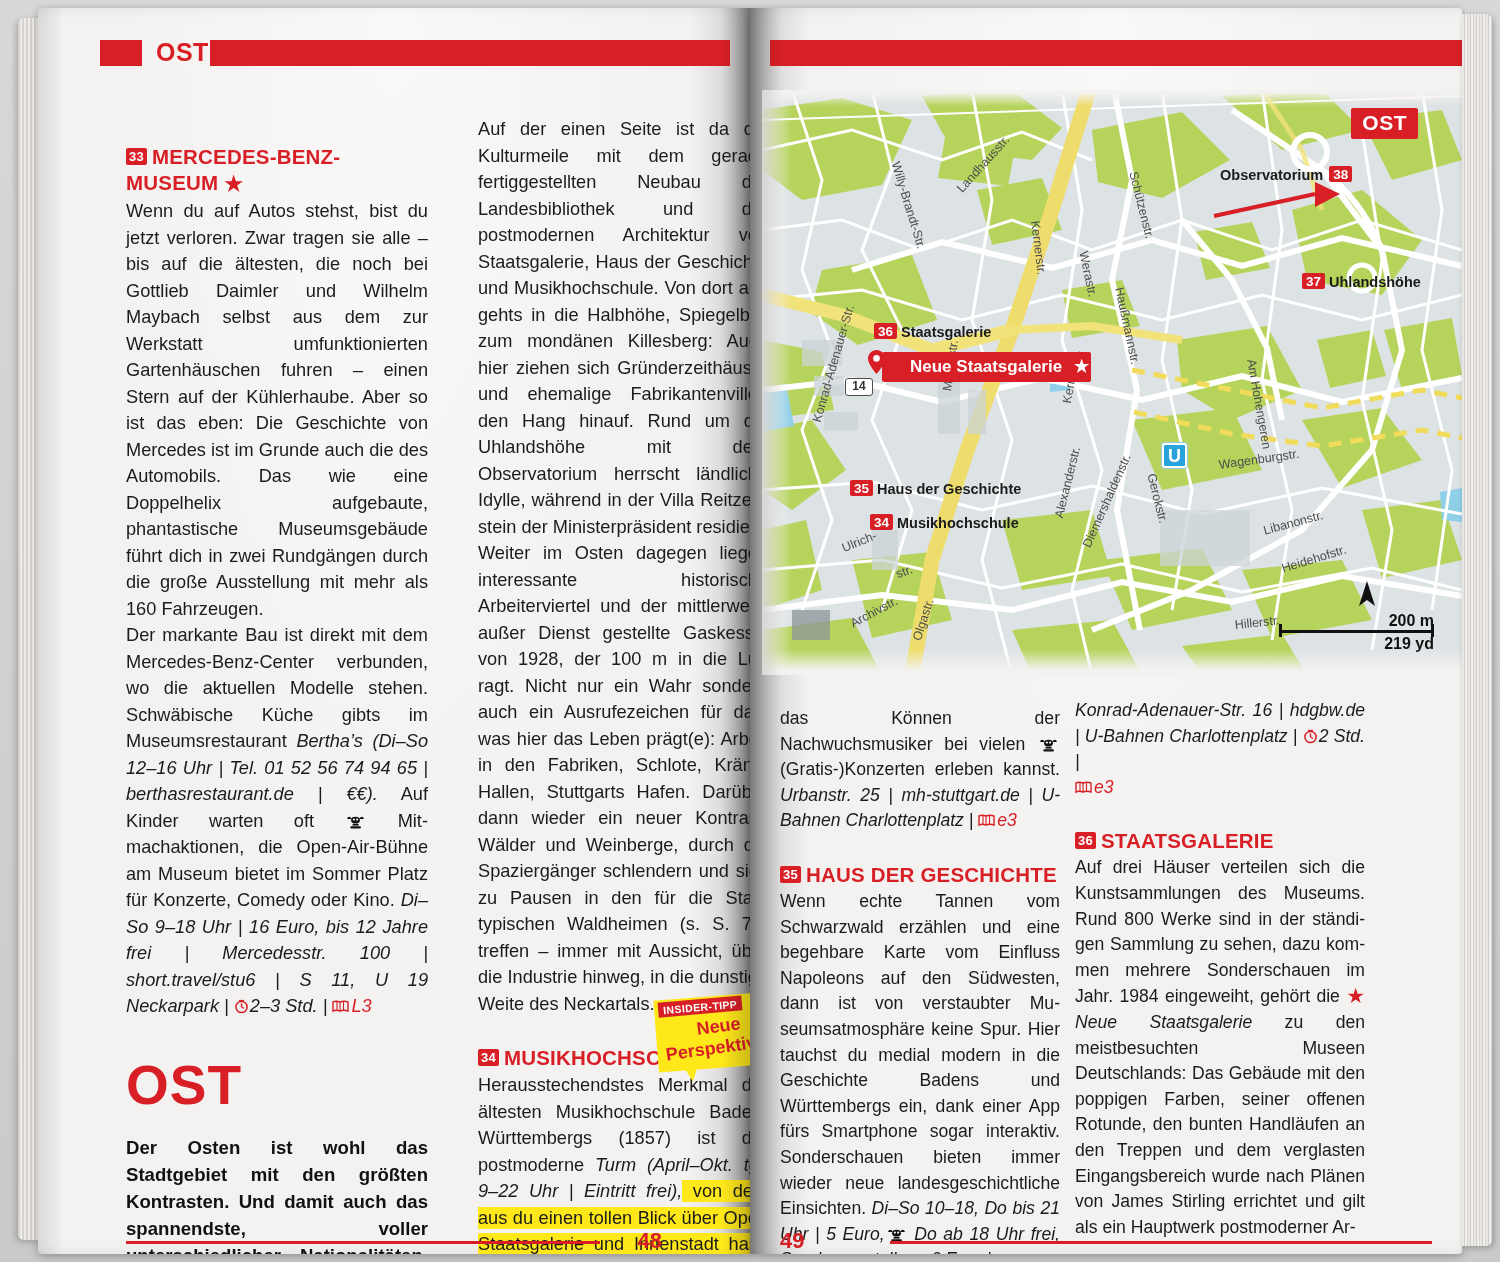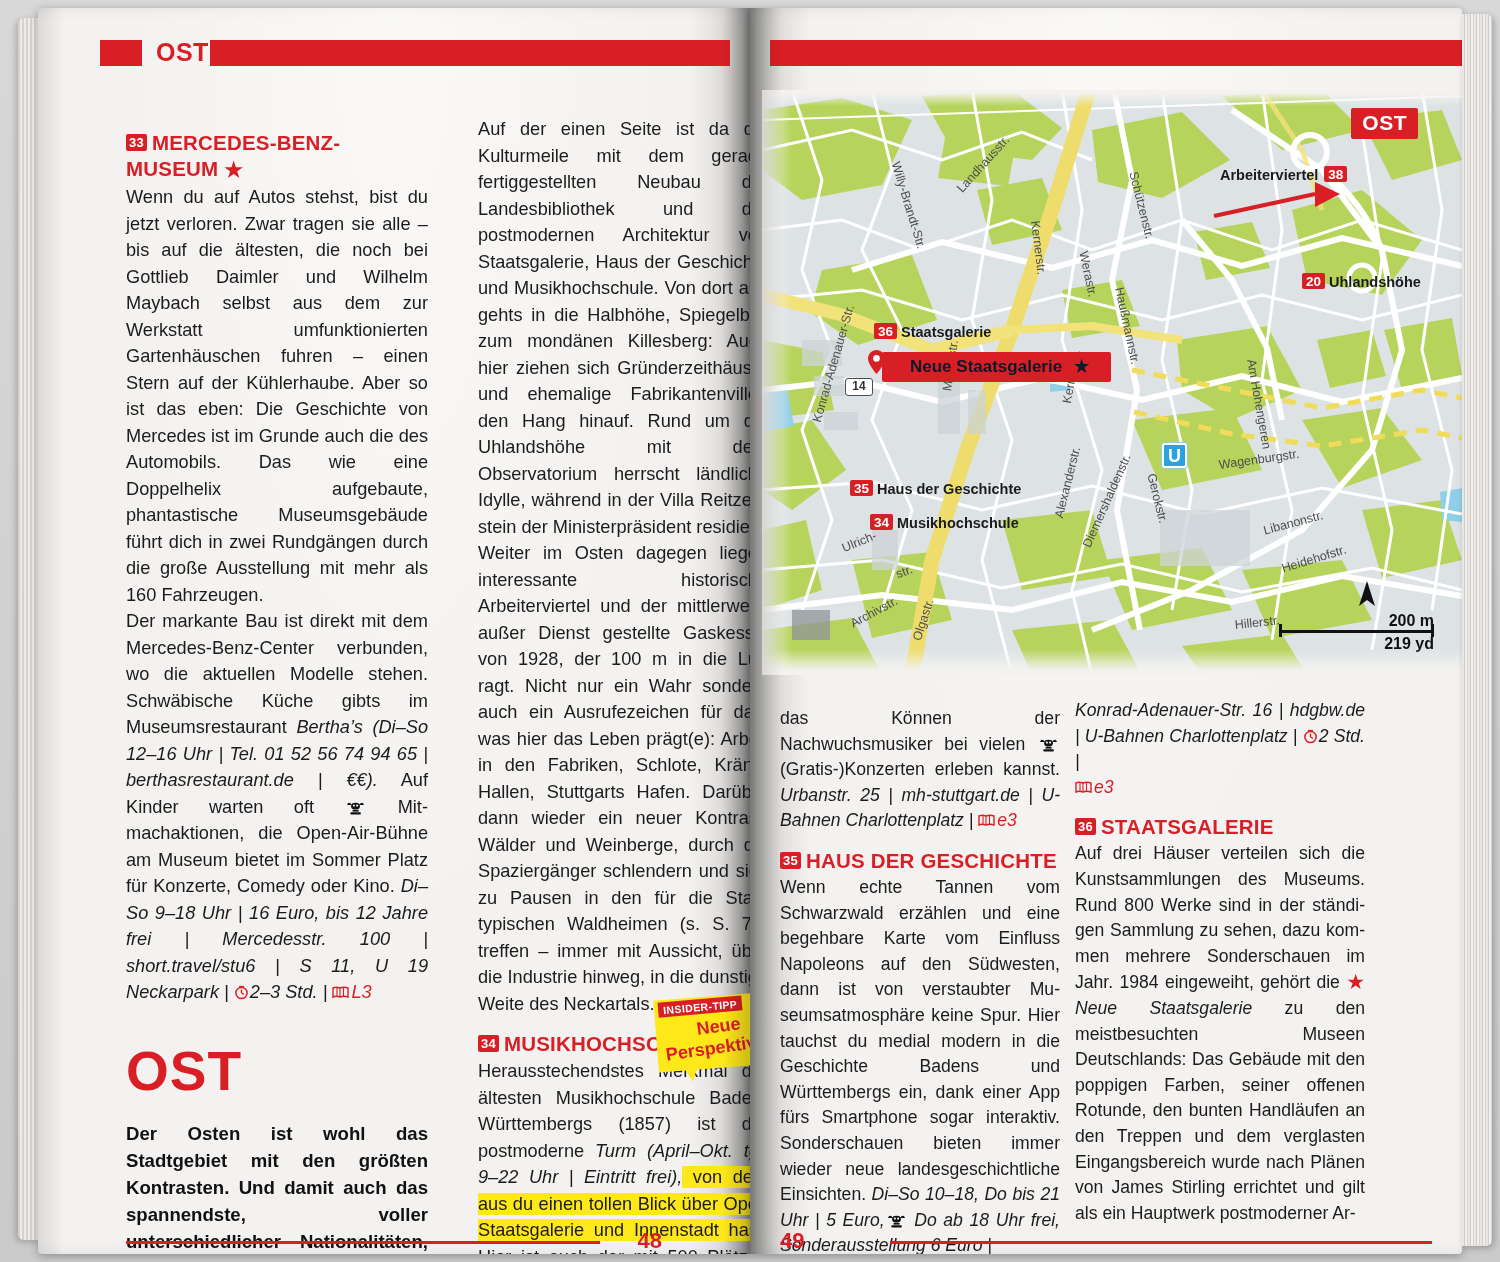--- a/index.html
+++ b/index.html
@@ -106,21 +106,21 @@
   .col p { margin: 0; }
   i, .it { font-style: italic; }
   .red { color: #d81f26; }
 
   
   .sec-head {
     color: #d81f26;
     font-weight: bold;
     font-size: 20.5px;
     letter-spacing: .2px;
-    margin-top: 14px;
+    margin-top: 28px;
     margin-bottom: 1px;
     line-height: 26px;
   }
   .num-badge {
     display: inline-block;
     background: #d81f26; color: #fff;
     font-size: 13px; font-weight: bold;
     line-height: 16px;
     padding: 1px 3px 0 3px;
     border-radius: 2px;
@@ -247,23 +247,23 @@
   #map-ost {
     position: absolute; right: 44px; top: 18px;
     background: #d81f26; color: #fff;
     font-weight: bold; font-size: 21px;
     letter-spacing: .5px;
     padding: 3px 11px 4px 11px;
     border-radius: 2px;
   }
   #neue-staats {
     position: absolute;
-    background: #d81f26; color: #0f172a;
+    background: #d81f26; color: #ffffff;
     font-weight: bold; font-size: 17px;
-    padding: 4px 22px 5px 28px;
+    padding: 4px 2px 5px 28px;
     border-radius: 2px;
     white-space: nowrap;
   }
   #neue-pin {
     position: absolute;
     width: 17px; height: 24px;
   }
   #district-name {
     position: absolute;
     font-size: 30px; letter-spacing: 3px;
@@ -539,24 +539,24 @@
       <div class="poi" style="left:112px; top:233px;">
         <span class="n">36</span><span>Staatsgalerie</span>
       </div>
       <div class="poi" style="left:88px; top:390px;">
         <span class="n">35</span><span>Haus der Geschichte</span>
       </div>
       <div class="poi" style="left:108px; top:424px;">
         <span class="n">34</span><span>Musikhochschule</span>
       </div>
       <div class="poi" style="left:540px; top:183px;">
-        <span class="n">20</span><span>Uhlandshöhe</span>
+        <span class="n">37</span><span>Uhlandshöhe</span>
       </div>
       <div class="poi" style="left:458px; top:76px;">
-        <span>Arbeiterviertel</span><span class="n" style="margin-left:6px;margin-right:0;">38</span>
+        <span>Observatorium</span><span class="n" style="margin-left:6px;margin-right:0;">38</span>
       </div>
 
       <div id="neue-pin" style="left:106px; top:260px;">
         <svg viewBox="0 0 17 24" width="17" height="24">
           <path d="M8.5 0 C13 0 17 3.8 17 8.5 C17 14.5 8.5 24 8.5 24 C8.5 24 0 14.5 0 8.5 C0 3.8 4 0 8.5 0 Z" fill="#d81f26"></path>
           <circle cx="8.5" cy="8.4" r="3.3" fill="#fff"></circle>
         </svg>
       </div>
       <div id="neue-staats" style="left:120px; top:262px;">
         <span>Neue Staatsgalerie</span>

